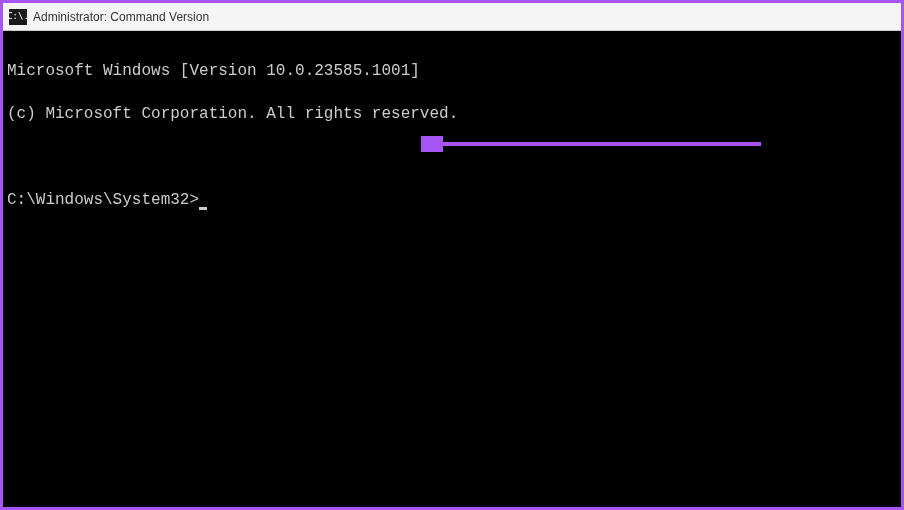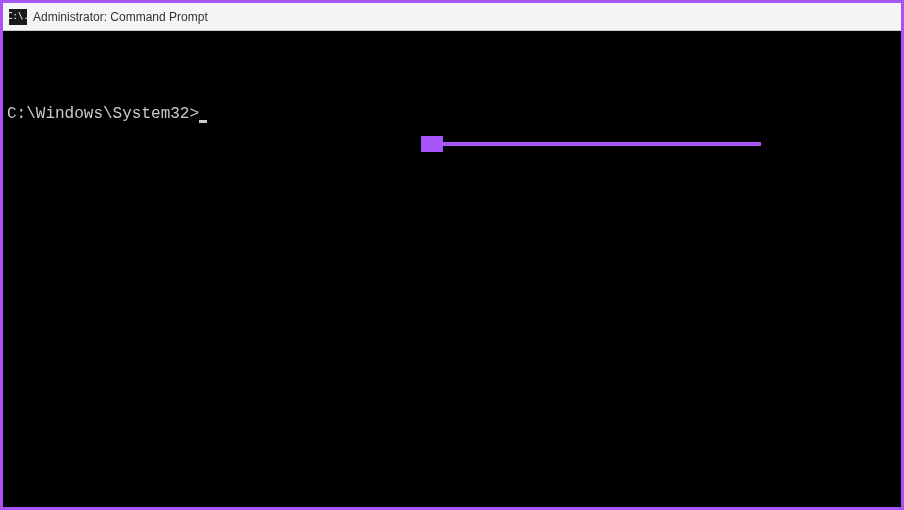--- a/index.html
+++ b/index.html
@@ -68,24 +68,26 @@
       pointer-events: none;
     }
   </style>
 </head>
 <body>
 
 <div class="titlebar">
   <div class="titlebar-icon">
     <span class="titlebar-icon-text">C:\.</span>
   </div>
-  <span class="titlebar-title">Administrator: Command Prompt</span>
+  <span class="titlebar-title">Administrator: Command Version</span>
 </div>
 
 <div class="terminal">
+<span class="line">Microsoft Windows [Version 10.0.23585.1001]</span>
+<span class="line">(c) Microsoft Corporation. All rights reserved.</span>
 <span class="line"></span>
 <span class="line"></span>
 <span class="line"><span>C:\Windows\System32&gt;</span><span class="cursor"></span></span>
 
   <svg class="arrow-wrap" viewBox="0 0 340 16">
     <defs>
       <marker id="ahead" markerWidth="12" markerHeight="10" refX="2" refY="5" orient="auto">
         <polygon points="0,0 12,5 0,10" fill="#a855f7"></polygon>
       </marker>
     </defs>

